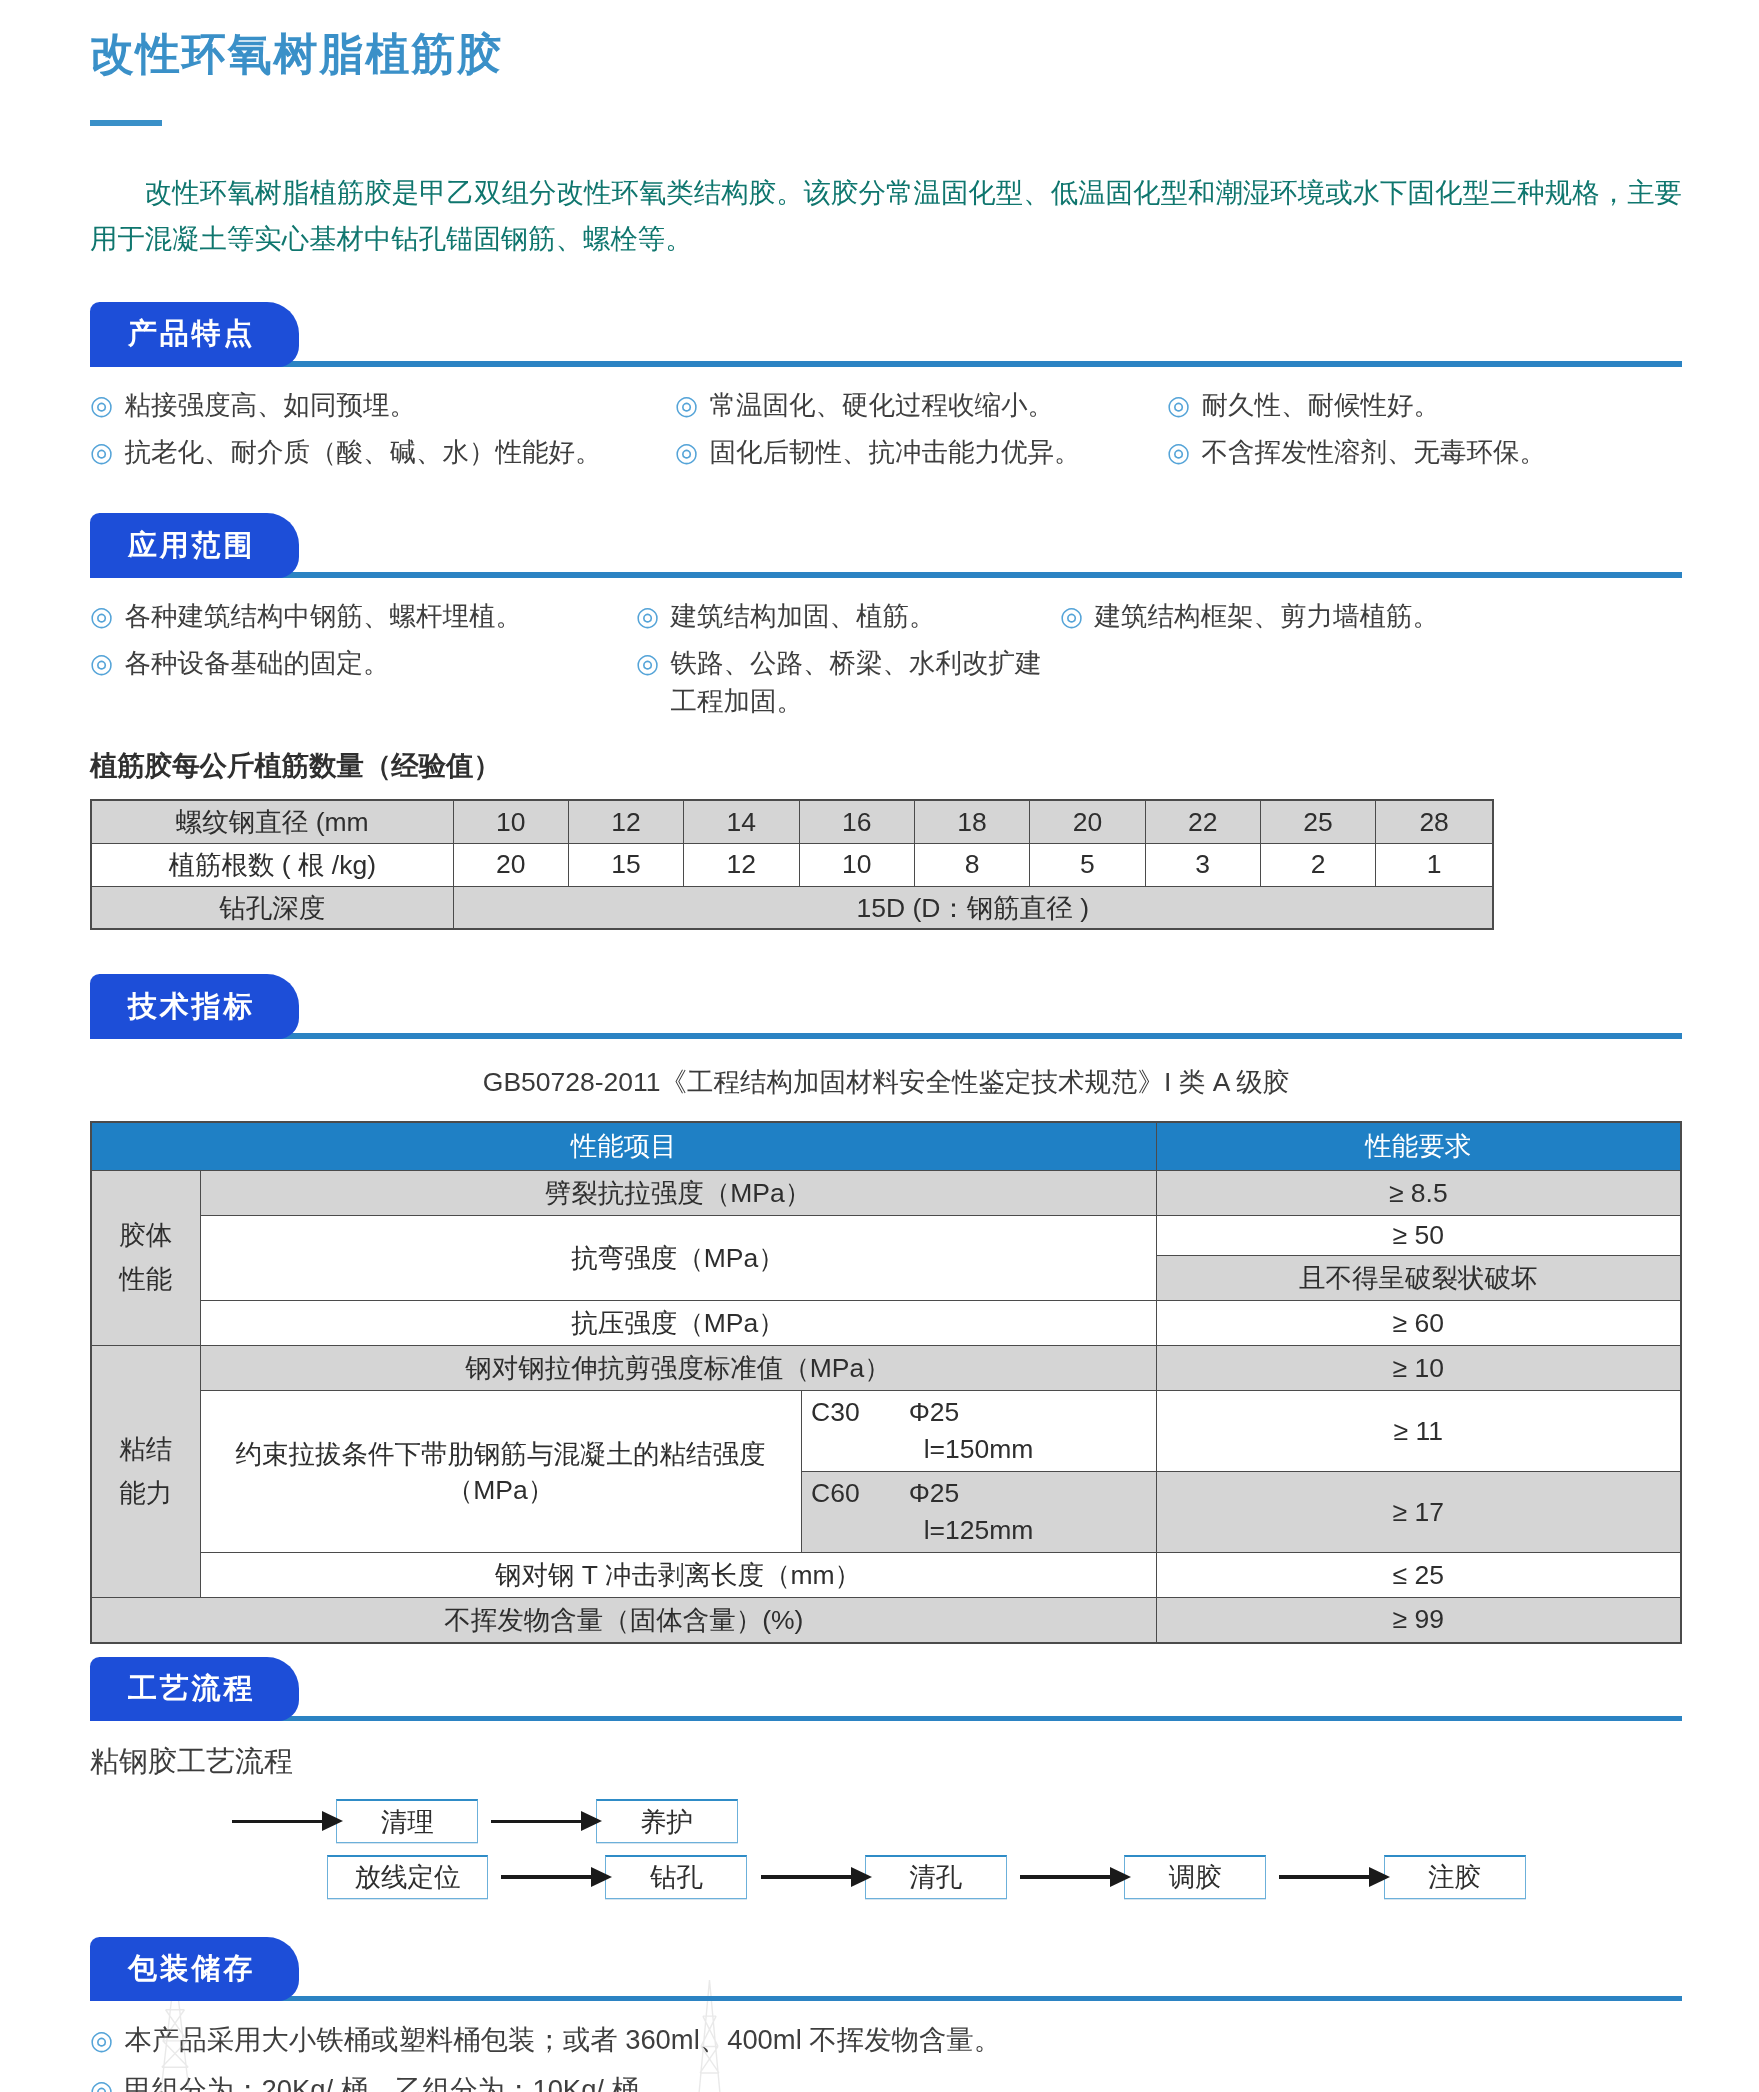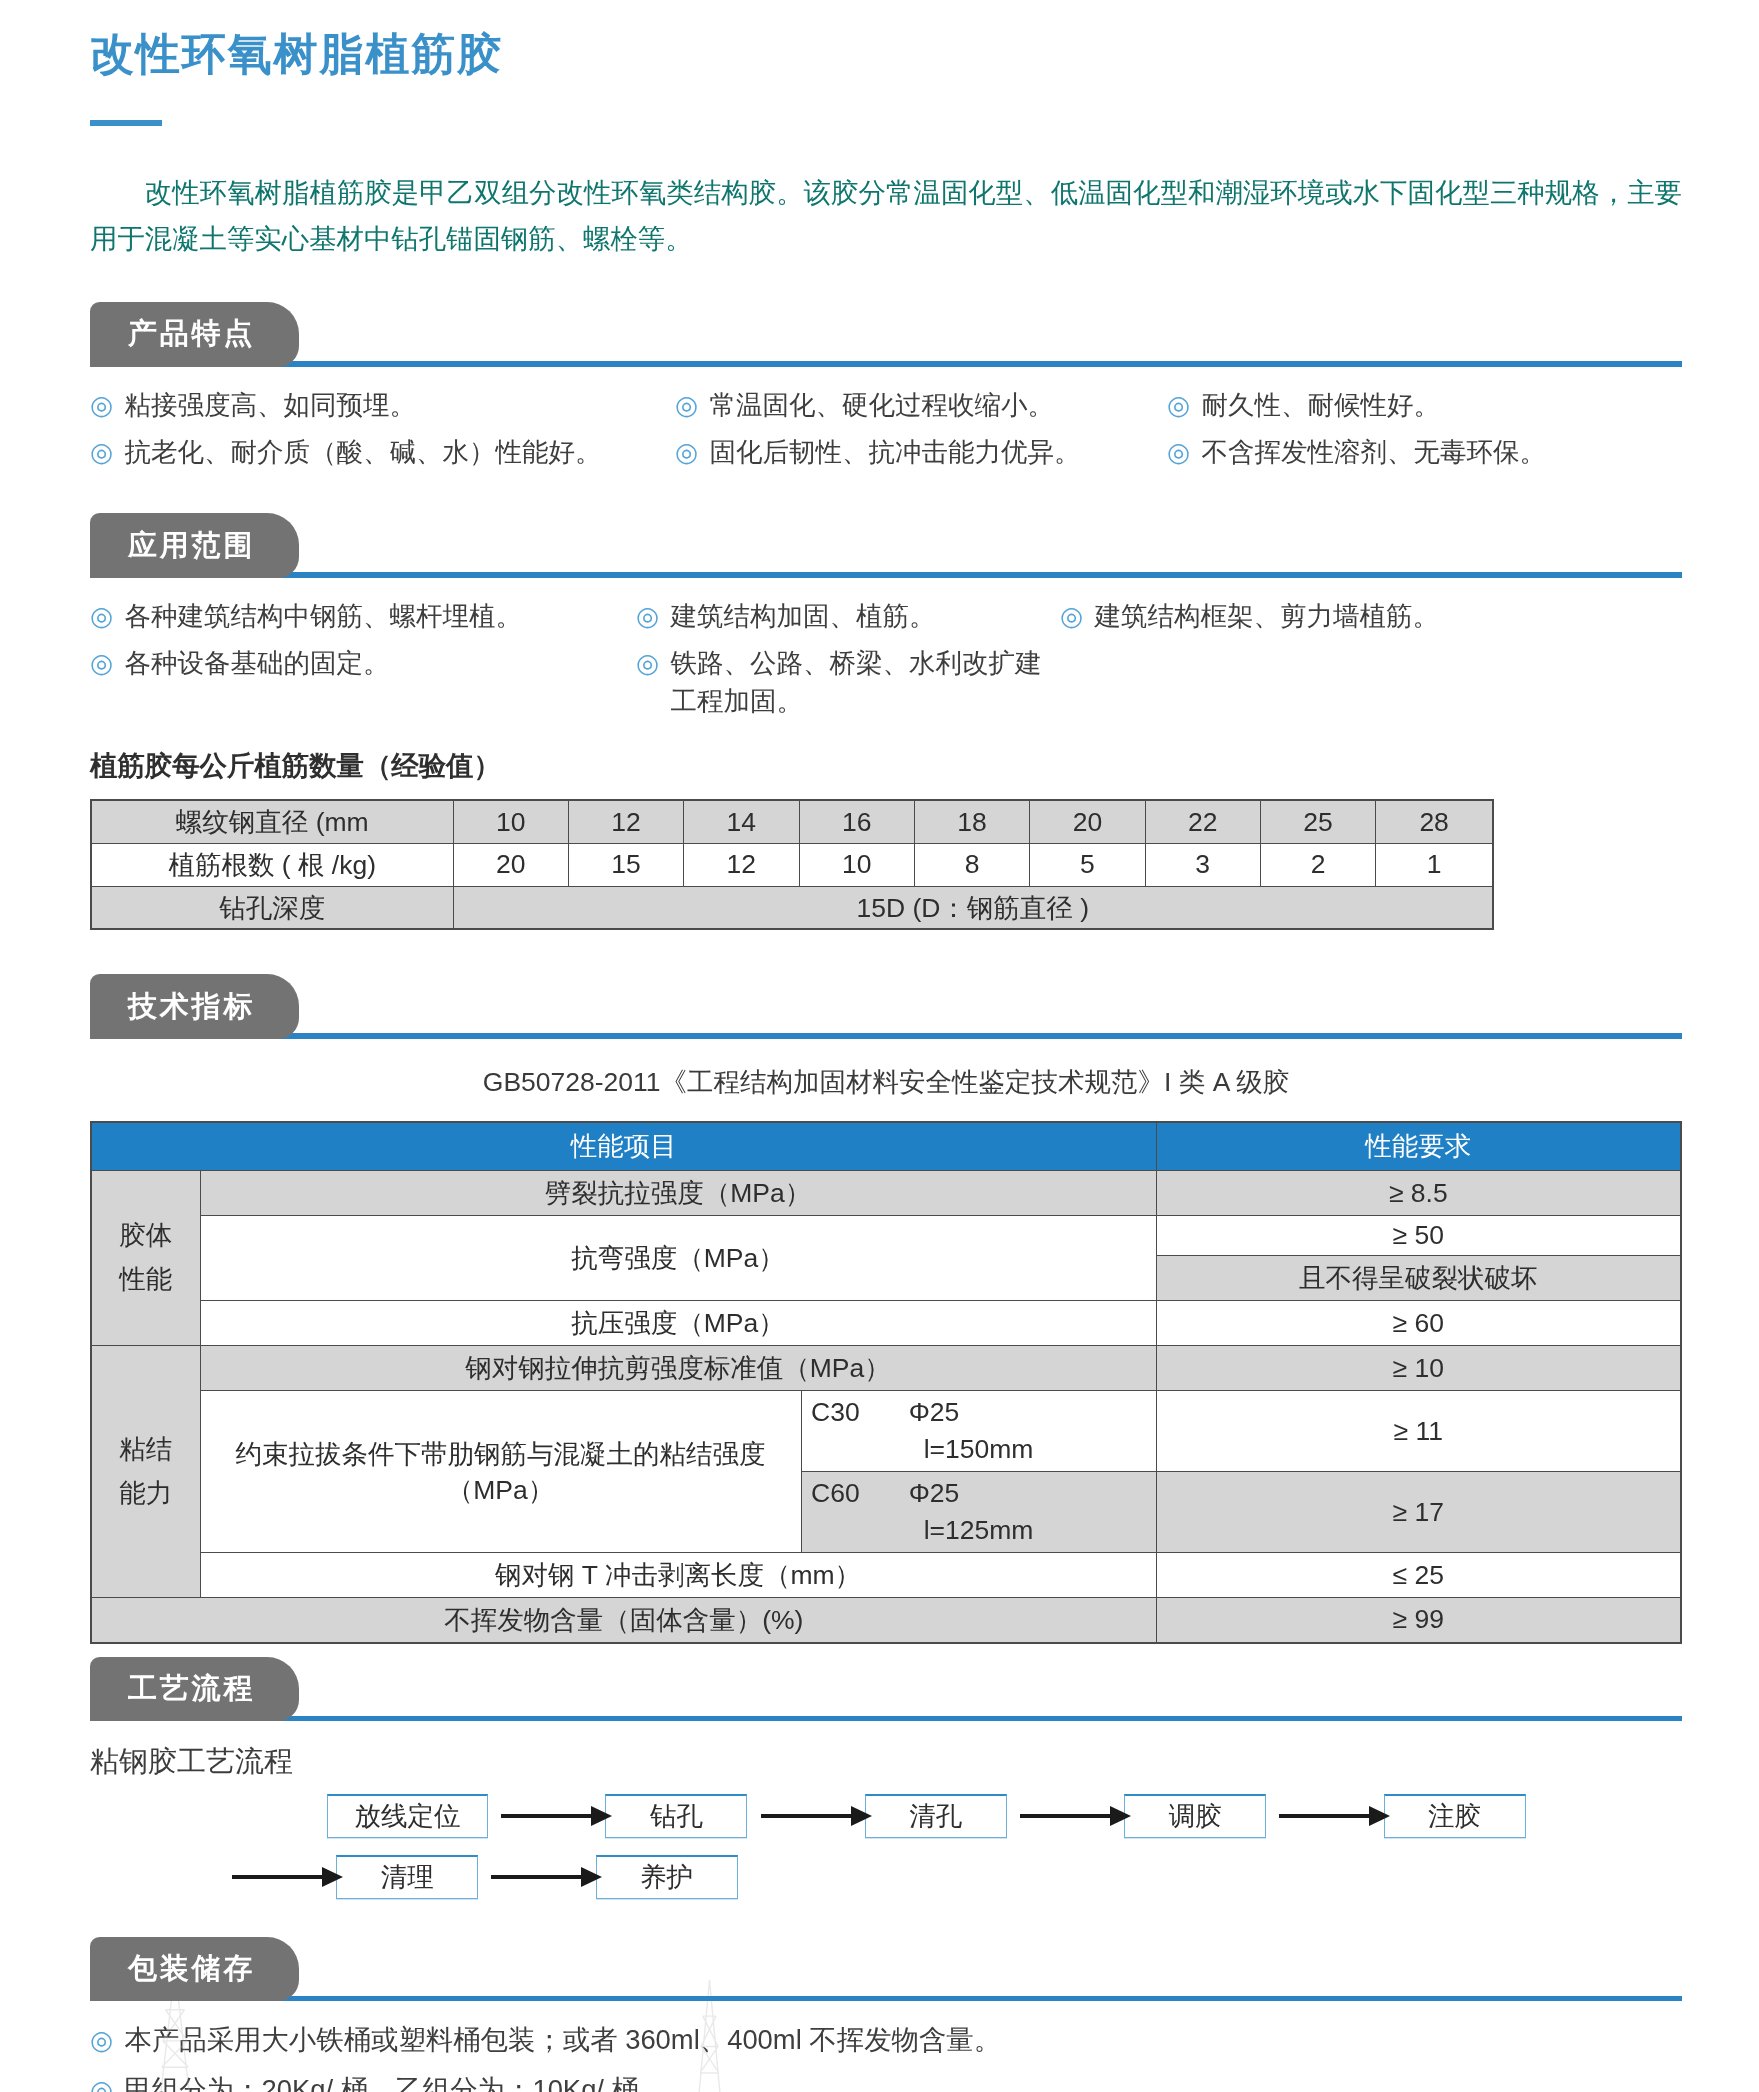--- a/index.html
+++ b/index.html
@@ -20,21 +20,21 @@
 
   .intro {
     margin-top:44px; font-size:27.4px; line-height:46px; color:#0f766e;
     text-indent:2em; text-align:justify;
   }
 
   
   .sec-head { position:relative; }
   .badge {
     position:relative; z-index:2; display:inline-block;
-    background:#737373; color:#ffffff;
+    background:#1d4ed8; color:#ffffff;
     font-size:29px; font-weight:700; letter-spacing:2.8px;
     padding:12.3px 44px 12.3px 38px;
     border-radius:9.5px 32px 21px 0;
   }
   .rule { position:relative; z-index:1; height:5.7px; background:#2b83c3; margin-top:-5.7px; }
 
   
   .bullets { margin-top:19px; display:grid; row-gap:9.5px; font-size:26.5px; line-height:38px; }
   .grid-features     { grid-template-columns:585px 492px auto; }
   .grid-applications { grid-template-columns:546px 424px auto; }
@@ -272,36 +272,36 @@
       </table>
   </section>
 
   <section class="sec-process">
     <div class="sec-head">
       <div class="badge">工艺流程</div>
       <div class="rule"></div>
     </div>
     <div class="subtitle">粘钢胶工艺流程</div>
 
+    <div class="flow-row r2">
+      <div class="arrow"></div>
+      <div class="flow-box">清理</div>
+      <div class="arrow"></div>
+      <div class="flow-box">养护</div>
+    </div>
     <div class="flow-row r1">
       <div class="flow-box wide">放线定位</div>
       <div class="arrow"></div>
       <div class="flow-box">钻孔</div>
       <div class="arrow"></div>
       <div class="flow-box">清孔</div>
       <div class="arrow"></div>
       <div class="flow-box">调胶</div>
       <div class="arrow"></div>
       <div class="flow-box">注胶</div>
-    </div>
-    <div class="flow-row r2">
-      <div class="arrow"></div>
-      <div class="flow-box">清理</div>
-      <div class="arrow"></div>
-      <div class="flow-box">养护</div>
     </div>
   </section>
 
   <section class="sec-packaging">
     <div class="sec-head">
       <div class="badge">包装储存</div>
       <div class="rule"></div>
     </div>
     <div class="pack-list">
       <div class="bullet-item">

